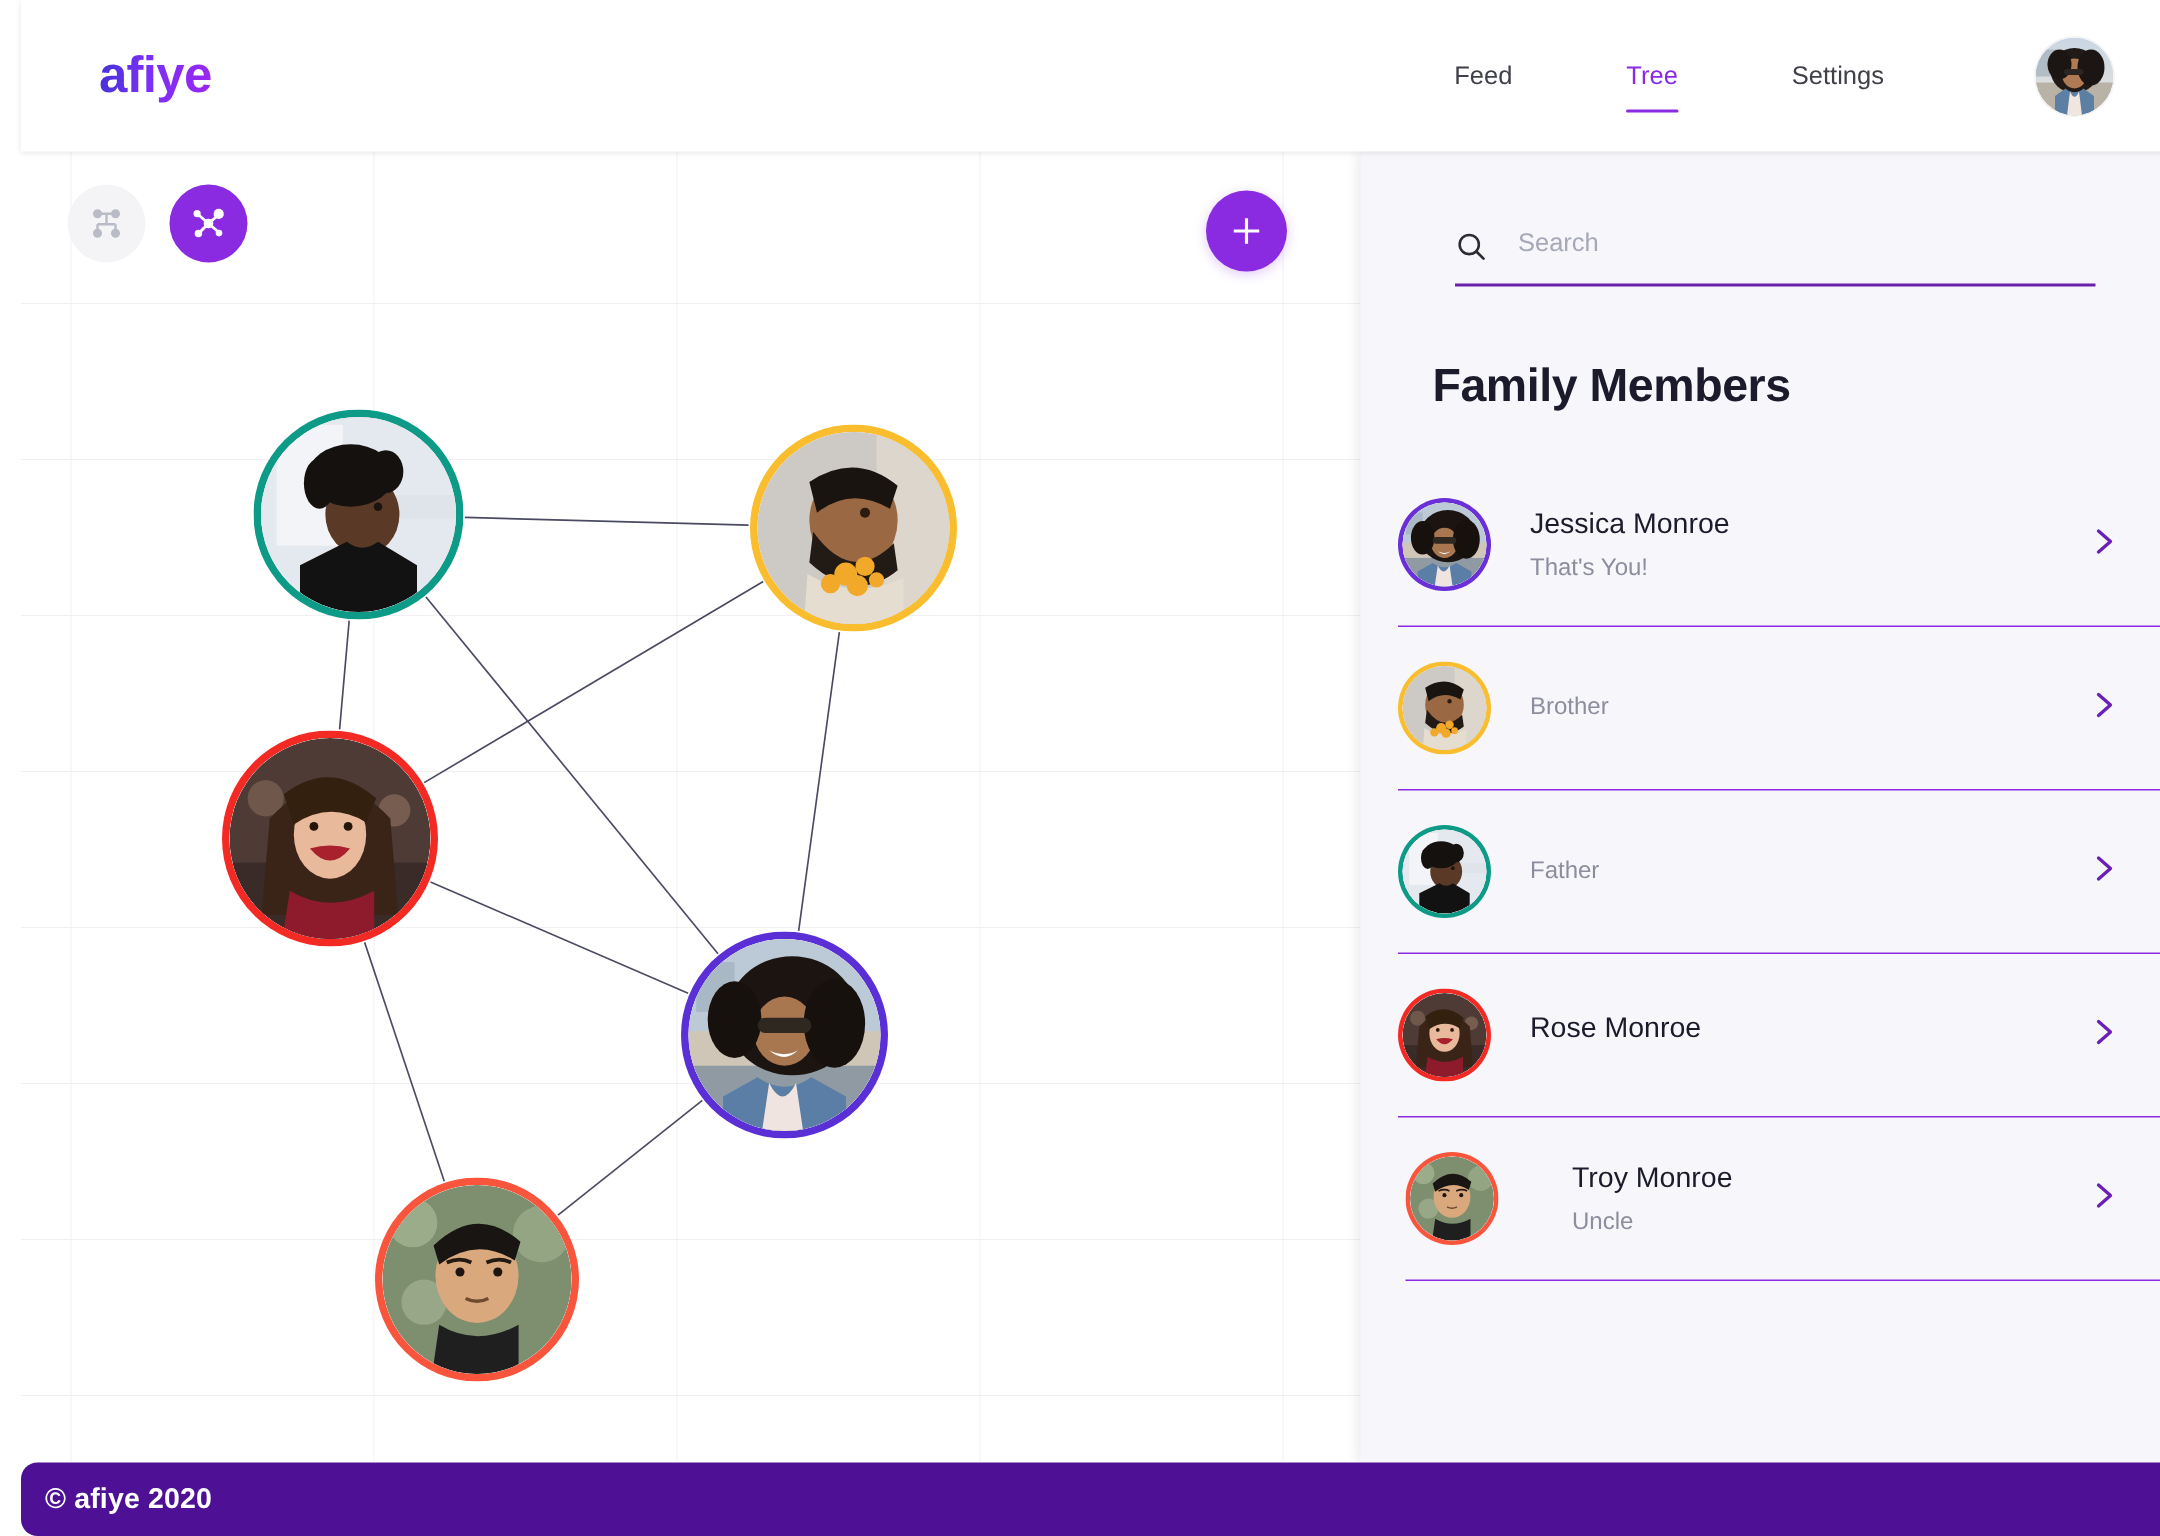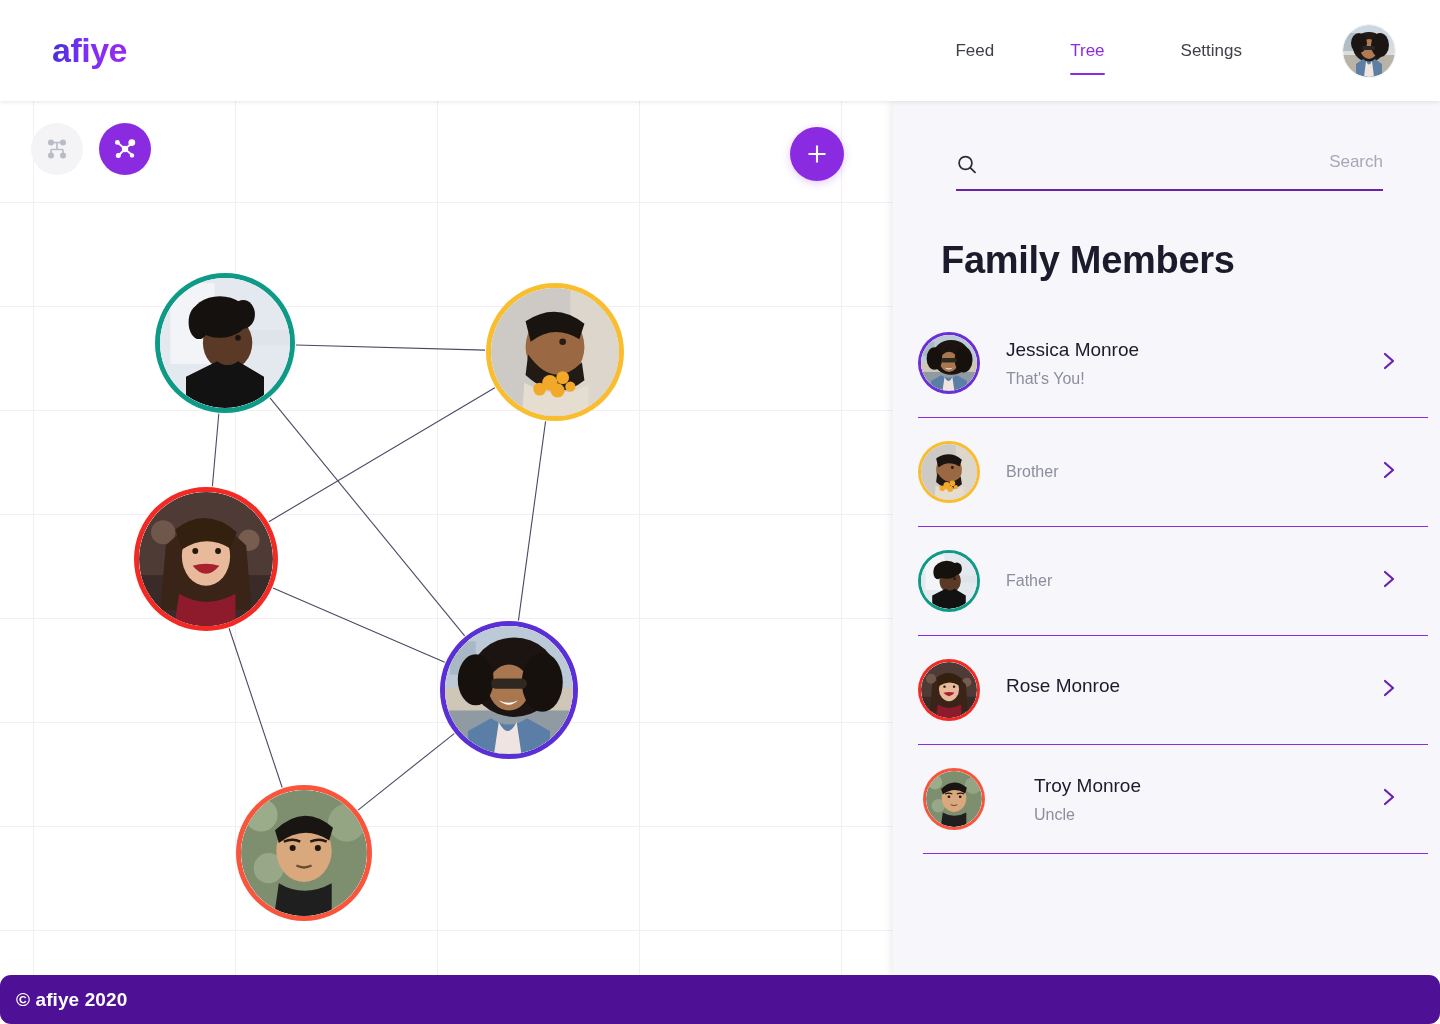--- a/index.html
+++ b/index.html
@@ -2,21 +2,21 @@
 <html><head>
 <meta charset="utf-8">
 <style>
   * { box-sizing: border-box; margin: 0; padding: 0; }
   html, body {
     width: 1440px; height: 1024px;
     font-family: "Liberation Sans", sans-serif;
     background: #ffffff;
     overflow: hidden;
   }
-  #app { position: relative; width: 1152px; height: 1024px; }
+  #app { position: relative; width: 1152px; height: 1024px; margin-left: 14px; }
 
   
   .header {
     position: absolute; top: 0; left: 0;
     width: 1440px; height: 101px;
     background: #ffffff;
     box-shadow: 0 1px 4px rgba(0,0,0,0.10);
     z-index: 40;
   }
   .logo {
@@ -103,27 +103,26 @@
     position: absolute; left: 63px; top: 40px;
     width: 427px; height: 50px;
     border-bottom: 2px solid #6a21ac;
     display: flex; align-items: center;
   }
   .search-input {
     flex: 1; border: none; outline: none; background: transparent;
     font-family: "Liberation Sans", sans-serif;
     font-size: 17px; color: #33343c; margin-left: 20px;
     padding-bottom: 6px;
-    text-align: right;
   }
   .search-input::placeholder { color: #a6a8b8; }
 
   .panel-title {
     position: absolute; left: 48px; top: 138px;
-    font-size: 38px; font-weight: bold; color: #1b1b2b;
+    font-size: 31px; font-weight: bold; color: #1b1b2b;
     letter-spacing: -0.3px;
   }
 
   .member-list { position: absolute; left: 25px; top: 208px; width: 510px; }
   .member-row {
     position: relative; display: flex; align-items: center;
     height: 109px; cursor: pointer;
     border-bottom: 1.5px solid #8a2be2;
   }
   .member-row .m-avatar {

